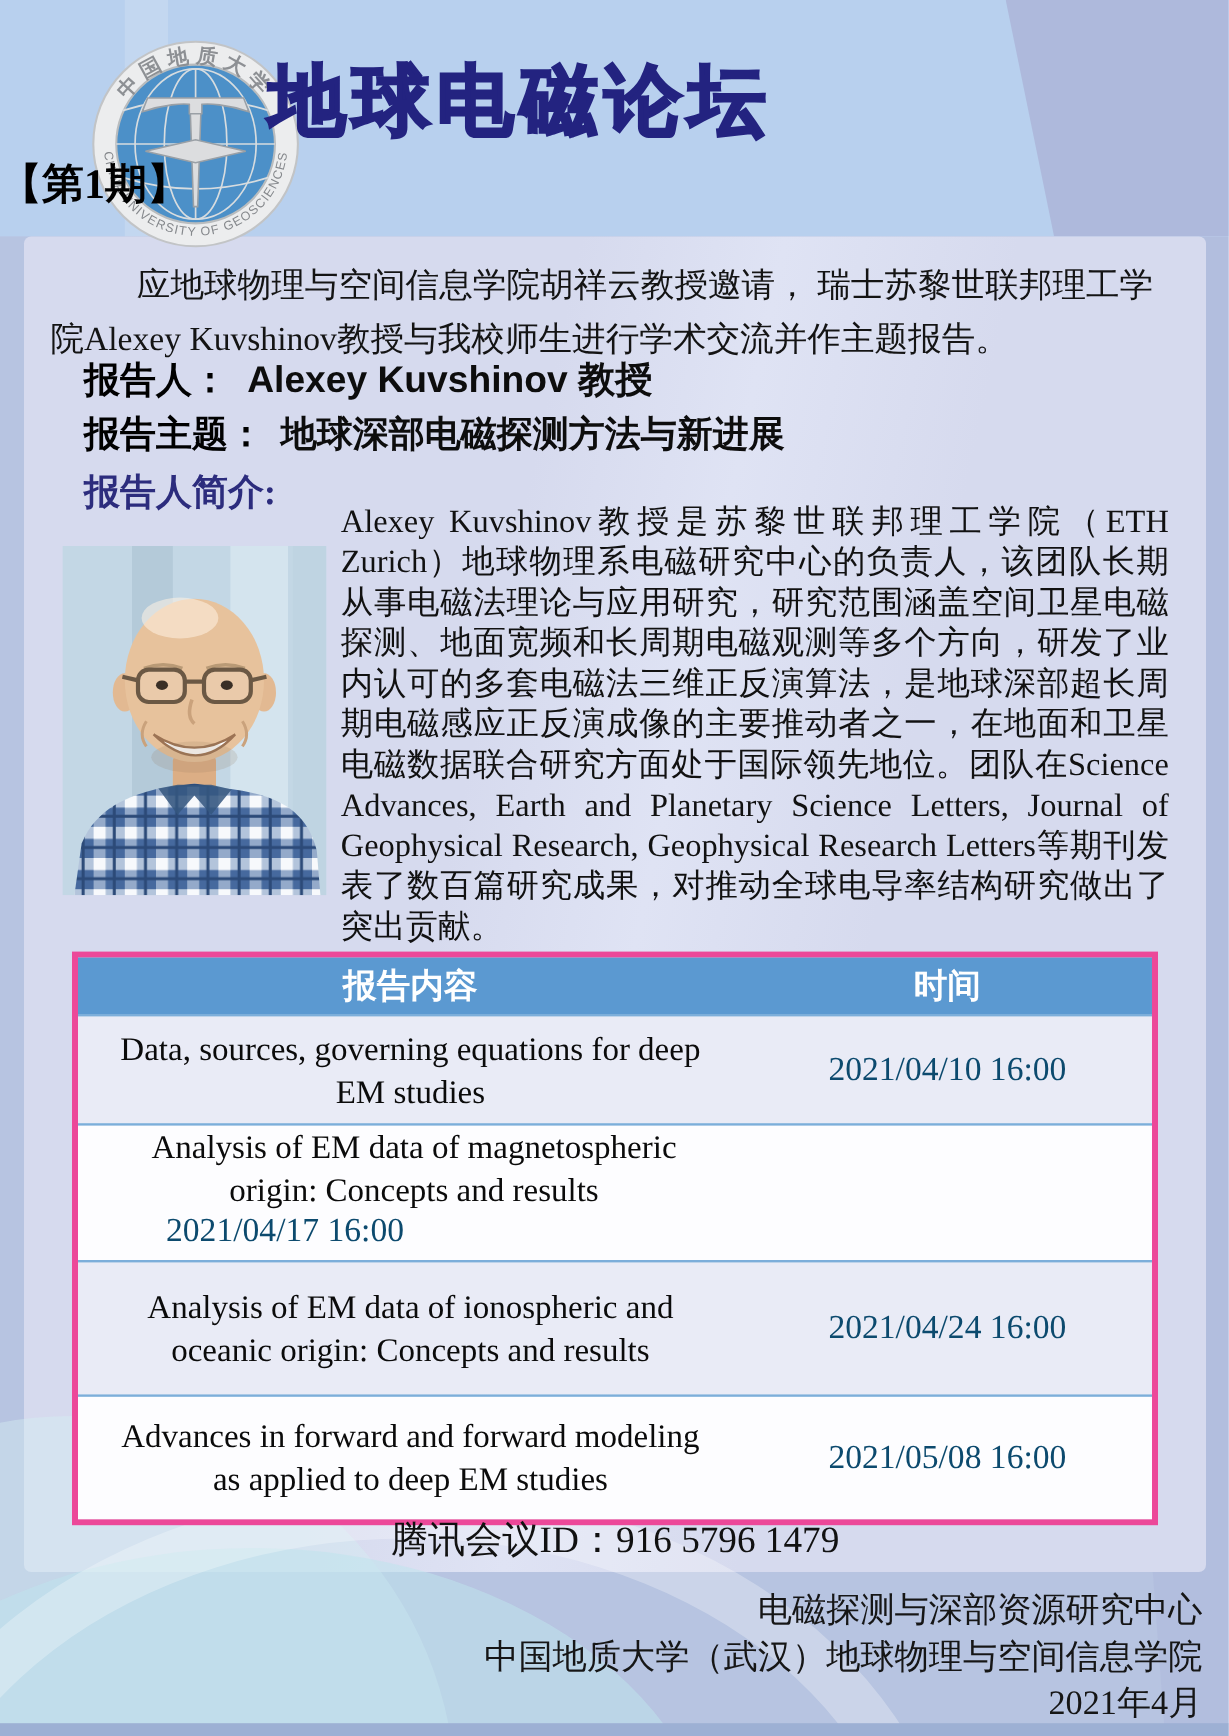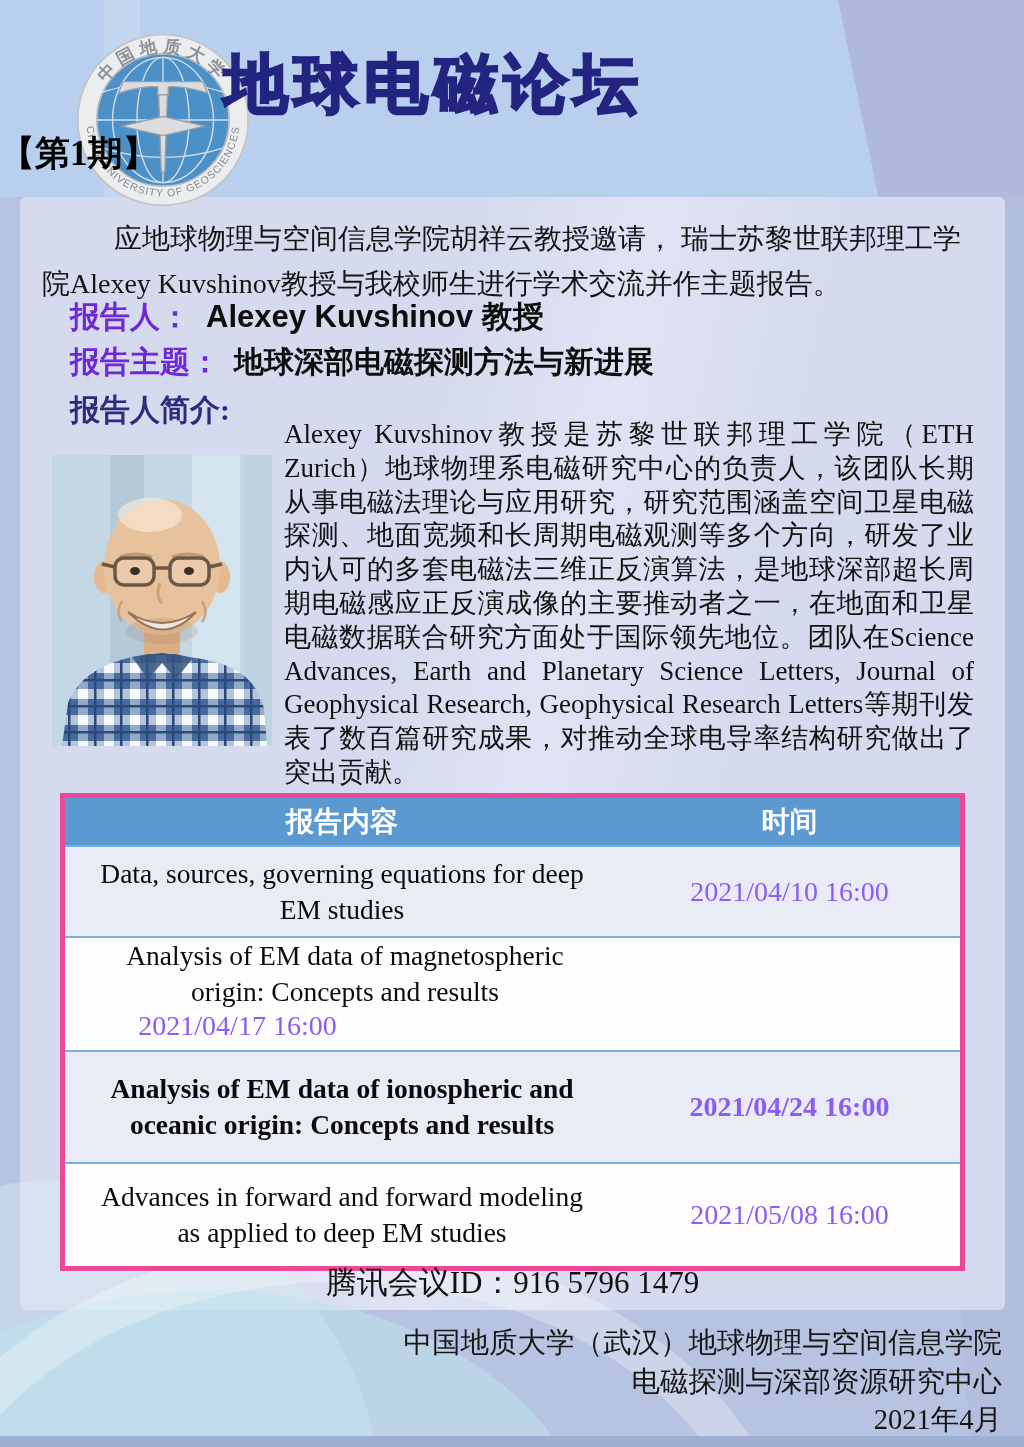--- a/index.html
+++ b/index.html
@@ -33,44 +33,44 @@
   .issue{position:absolute;left:0;top:128px;width:1024px;text-align:left;
         font-weight:bold;font-size:35px;line-height:52px;color:#000;}
 
   
   .intro{position:absolute;left:42px;top:216px;width:946px;font-size:28px;line-height:45px;
         color:#141414;text-indent:72px;}
   .info-line{position:absolute;left:70px;white-space:nowrap;}
   .line-speaker{top:296px;}
   .line-topic{top:342px;}
   .line-bio{top:390px;}
-  .lbl-red{color:#6d28d9;font-weight:bold;font-size:30px;}
+  .lbl-red{color:#000000;font-weight:bold;font-size:30px;}
   .lbl-navy{color:#2c2c7d;font-weight:bold;font-size:30px;}
   .val-sans{font-family:"Liberation Sans",sans-serif;font-weight:bold;font-size:31px;color:#0d0d0d;margin-left:16px;margin-top:22px;}
   .val-serif{font-weight:bold;font-size:30px;color:#0d0d0d;margin-left:14px;}
 
   
   .photo{position:absolute;left:52px;top:455px;width:220px;height:291px;}
   .bio-text{position:absolute;left:284px;top:418px;width:690px;font-size:27px;line-height:33.8px;
         color:#111;text-align:justify;}
 
   
   .sched{position:absolute;left:60px;top:793px;width:905px;border:5px solid #ec4899;box-sizing:border-box;}
   .sched-header{display:flex;height:47px;background:#5b99d1;color:#fff;
         font-family:"Liberation Sans",sans-serif;font-weight:bold;font-size:28px;}
   .sched-header .c1,.sched-header .c2{display:flex;align-items:center;justify-content:center;}
   .c1{width:560px;}
   .c2{width:345px;}
   .sched-row{display:flex;border-top:2px solid #7caeda;}
   .sched-row .c1{display:flex;align-items:center;justify-content:center;text-align:center;
         font-size:27.5px;line-height:36px;color:#0b0b0b;padding:0 22px;box-sizing:border-box;}
-  .sched-row .c2{display:flex;align-items:center;justify-content:center;font-size:28px;color:#8b5cf6;}
+  .sched-row .c2{display:flex;align-items:center;justify-content:center;font-size:28px;color:#0c4a6e;}
   .row-a{background:#e9ebf6;}
   .row-b{background:#fdfdff;}
-  .h1{height:89px;} .h2{height:112px;flex-direction:column;} .h3{height:110px;font-weight:bold;} .h4{height:102px;}
+  .h1{height:89px;} .h2{height:112px;flex-direction:column;} .h3{height:110px;} .h4{height:102px;}
 
   
   .meeting{position:absolute;left:20px;top:1262px;width:985px;text-align:center;
         font-size:31px;color:#111;}
   .meeting .mid{}
   .footer{position:absolute;right:22px;top:1324px;text-align:right;
         font-size:28.5px;line-height:38.5px;color:#161616;}
 </style>
 </head>
 <body>
@@ -194,18 +194,18 @@
       <div class="c1">Advances in forward and forward modeling as applied to deep EM studies</div>
       <div class="c2">2021/05/08 16:00</div>
     </div>
   </div>
 
   <div class="meeting">
     <span>腾讯会议ID：</span><span class="mid">916 5796 1479</span>
   </div>
 
   <div class="footer">
+    <div>电磁探测与深部资源研究中心</div>
     <div>中国地质大学（武汉）地球物理与空间信息学院</div>
-    <div>电磁探测与深部资源研究中心</div>
     <div>2021年4月</div>
   </div>
 
 </div>
 
 </body></html>

